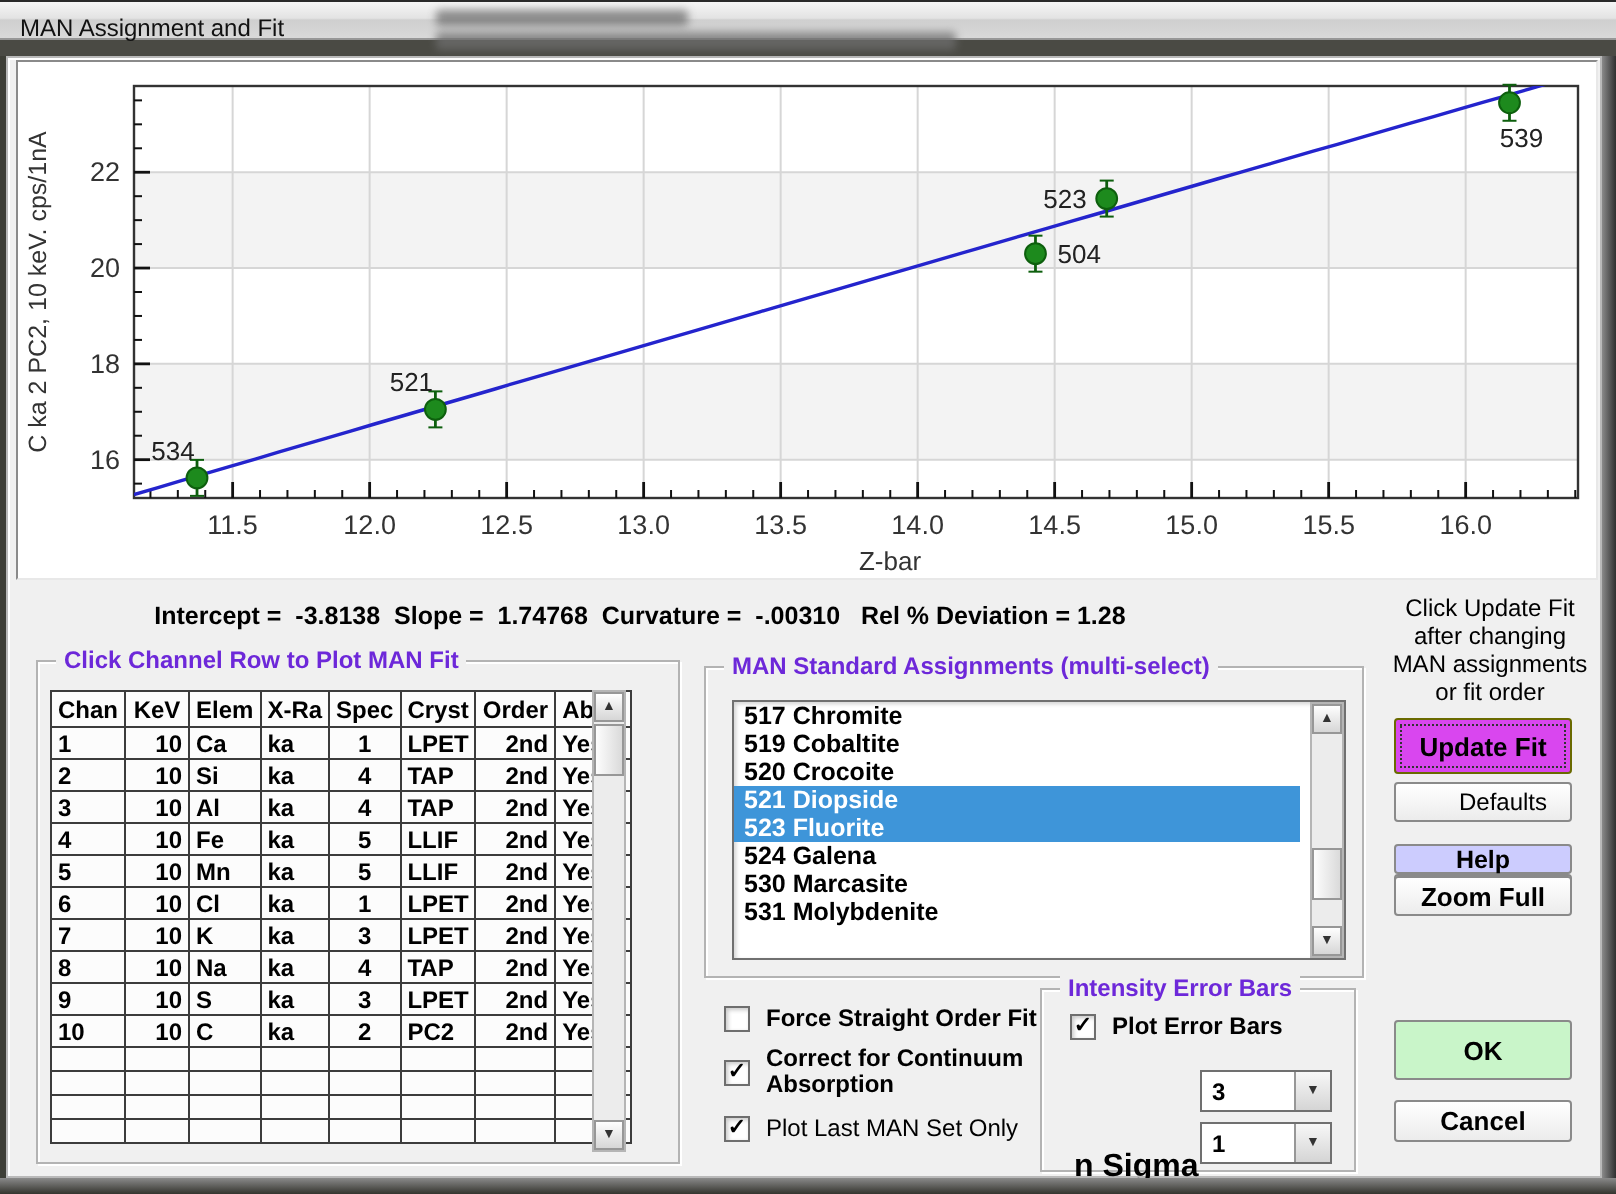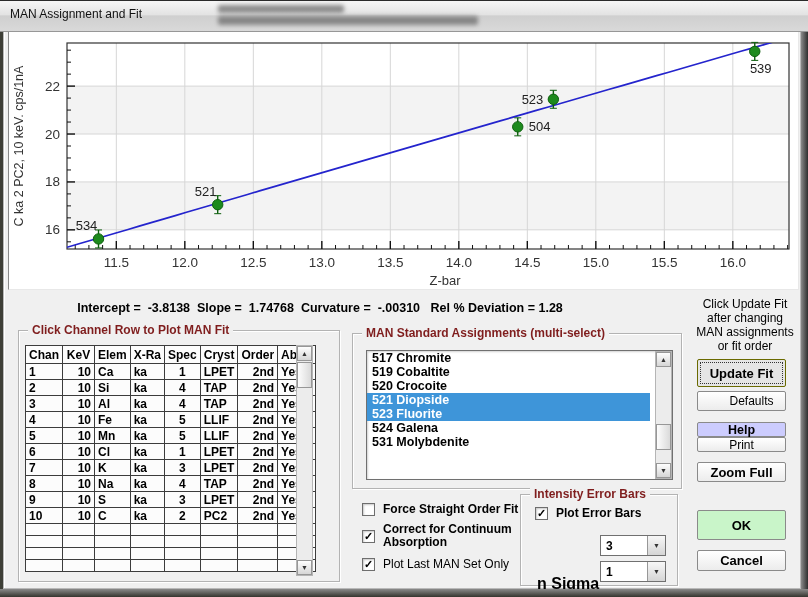--- a/index.html
+++ b/index.html
@@ -1,19 +1,19 @@
 <!DOCTYPE html>
 <html><head>
 <meta charset="utf-8">
 <style>
   html,body{margin:0;padding:0;}
   body{width:808px;height:597px;position:relative;overflow:hidden;
        font-family:"Liberation Sans",sans-serif;background:#4a4a44;}
   
-  .titlebar{position:absolute;left:0;top:0;width:808px;height:32px;
+  .titlebar{position:absolute;left:0;top:0;width:808px;height:20px;
     background:linear-gradient(#f6f6f6 0%,#e3e3e3 45%,#cfcfcf 50%,#d9d9d9 100%);
     border-top:1px solid #2a2a2a;border-bottom:1px solid #979797;box-sizing:border-box;z-index:5;}
   .title-text{position:absolute;left:10px;top:0;line-height:26px;font-size:12px;color:#111;}
   .smudge{position:absolute;background:#6e6e6e;filter:blur(2px);opacity:.75;border-radius:2px;}
   .smudge.s1{left:218px;top:4px;width:126px;height:8px;}
   .smudge.s2{left:218px;top:15px;width:260px;height:9px;}
   .edge-left{position:absolute;left:0;top:28px;width:3px;height:569px;background:#3e3f37;z-index:4;}
   .edge-right{position:absolute;right:0;top:28px;width:7px;height:569px;background:linear-gradient(90deg,#8a8a8a,#2f2f2f);z-index:4;}
   .edge-bottom{position:absolute;left:0;top:589px;width:808px;height:8px;background:linear-gradient(#8a8a8a,#34342e);z-index:4;}
   .dialog-frame{position:absolute;left:3px;top:28px;width:798px;height:561px;background:#f0f0f0;
@@ -22,21 +22,21 @@
   .chart-panel{position:absolute;left:8px;top:30px;width:791px;height:260px;background:#fff;
     border:1px solid #8a8a8a;border-right-color:#e8e8e8;border-bottom-color:#e8e8e8;box-sizing:border-box;z-index:2;}
   
   .stats{position:absolute;left:0;top:301px;width:640px;text-align:center;font-size:12.5px;
     font-weight:bold;color:#000;white-space:pre;z-index:2;}
   .note{position:absolute;left:686px;top:297px;width:118px;text-align:center;font-size:12px;
     color:#000;line-height:14px;z-index:2;}
   
   .groupbox{position:absolute;border:1px solid #b3b3b3;box-shadow:inset 1px 1px 0 #fff,1px 1px 0 #fff;
     box-sizing:border-box;z-index:2;}
-  .group-label{position:absolute;top:-8px;left:9px;background:#f0f0f0;padding:0 4px;color:#7f1d1d;
+  .group-label{position:absolute;top:-8px;left:9px;background:#f0f0f0;padding:0 4px;color:#6d28d9;
     font-weight:bold;font-size:12px;white-space:nowrap;}
   
   .chan-group{left:18px;top:330px;width:322px;height:252px;}
   .chan-table{position:absolute;left:6px;top:14px;border-collapse:collapse;background:#fcfcfc;}
   .chan-table td,.chan-table th{border:1px solid #3c3c3c;font-size:12px;font-weight:bold;color:#000;
     padding:0 3px;overflow:hidden;white-space:nowrap;box-sizing:border-box;}
   .chan-table th{height:18px;text-align:center;}
   .chan-table td{height:16px;}
   .chan-table tr.empty td{height:12px;}
   .al{text-align:left;} .ar{text-align:right;} .ac{text-align:center;}
@@ -66,26 +66,26 @@
   .combo{position:absolute;width:66px;height:21px;background:#fff;border:1px solid #707070;
     box-sizing:border-box;display:flex;}
   .combo-val{flex:1;font-size:12px;font-weight:bold;padding:3px 0 0 5px;}
   .combo-btn{width:17px;background:linear-gradient(#f7f7f7,#d5d5d5);border-left:1px solid #979797;
     display:flex;align-items:center;justify-content:center;font-size:7px;color:#333;}
   
   .btn{position:absolute;left:697px;width:89px;border:1px solid #8a8a8a;border-radius:2px;
     background:linear-gradient(#ffffff,#ececec);display:flex;align-items:center;justify-content:center;
     font-size:12px;color:#000;box-sizing:border-box;z-index:2;}
   .btn.bold{font-weight:bold;font-size:13px;}
-  .btn-update{top:359px;height:28px;background:#e5e5e5;border:1px solid #6a6a00;
+  .btn-update{top:359px;height:28px;background:#d946ef;border:1px solid #6a6a00;
     outline:1px dotted #333;outline-offset:-4px;font-weight:bold;font-size:13px;}
   .btn-defaults{top:391px;height:20px;padding-left:20px;}
   .btn-help{top:422px;height:15px;background:#ccccfe;font-weight:bold;font-size:12.5px;text-align:right;}
   .btn-print{top:437px;height:15px;}
-  .btn-zoom{top:462px;height:20px;}
+  .btn-zoom{top:438px;height:20px;}
   .btn-ok{top:510px;height:30px;background:#c9f5c9;}
   .btn-cancel{top:550px;height:21px;}
 </style>
 </head>
 <body>
 
 <div class="titlebar">
   <span class="title-text">MAN Assignment and Fit</span>
   <span class="smudge s1"></span>
   <span class="smudge s2"></span>
@@ -421,20 +421,21 @@
 <div class="groupbox man-group">
   <span class="group-label">MAN Standard Assignments (multi-select)</span>
   <div class="listbox">
     <div>
         <div class="list-item">517 Chromite</div>
         <div class="list-item">519 Cobaltite</div>
         <div class="list-item">520 Crocoite</div>
         <div class="list-item sel">521 Diopside</div>
         <div class="list-item sel">523 Fluorite</div>
         <div class="list-item">524 Galena</div>
+        <div class="list-item">530 Marcasite</div>
         <div class="list-item">531 Molybdenite</div>
       </div>
     <div class="sb" style="right:0;top:0;height:128px;">
       <div class="sb-btn" style="top:0;">▲</div>
       <div class="sb-thumb" style="top:72px;height:26px;"></div>
       <div class="sb-btn" style="bottom:0;">▼</div>
     </div>
   </div>
 </div>
 

